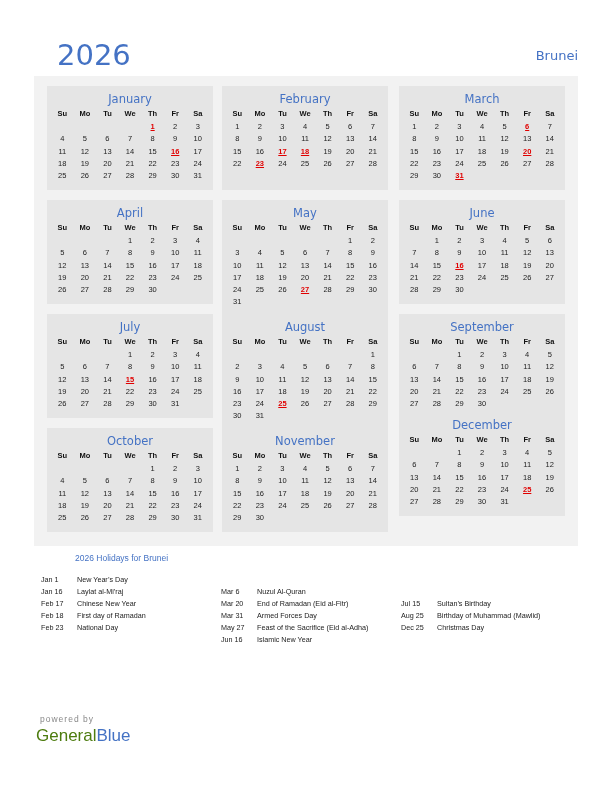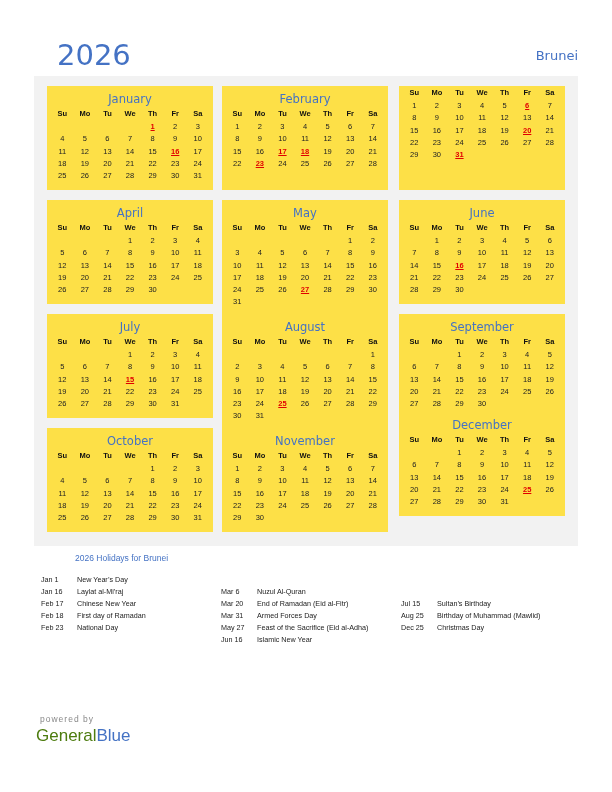--- a/index.html
+++ b/index.html
@@ -1,20 +1,20 @@
 <!DOCTYPE html>
 <html><head>
 <meta charset="utf-8">
 <style>
   * { box-sizing: border-box; margin: 0; padding: 0; }
   body { width: 612px; height: 792px; background: #ffffff; font-family: "Liberation Sans", sans-serif; position: relative; overflow: hidden; }
   .year { position: absolute; left: 57px; top: 38px; font-size: 29px; color: #4472c4; font-family: "DejaVu Sans", sans-serif; text-align: right; }
   .country { position: absolute; right: 34px; top: 48px; font-size: 13px; color: #4472c4; font-family: "DejaVu Sans", sans-serif; }
   .grid-bg { position: absolute; left: 34px; top: 76px; width: 544px; height: 470px; background: #f2f2f2; }
-  .month { position: absolute; background: #fde047; width: 166px; height: 104px; }
+  .month { position: absolute; background: #e5e5e5; width: 166px; height: 104px; }
   .month-title { text-align: center; font-size: 11.5px; color: #4472c4; height: 15px; line-height: 15px; margin-top: 6px; font-family: "DejaVu Sans", sans-serif; }
   .dow-row, .week-row { display: flex; padding: 0 4px; }
   .dow { width: 22.6px; text-align: center; font-size: 7.5px; font-weight: bold; color: #111; height: 14px; line-height: 14px; }
   .day { width: 22.6px; text-align: center; font-size: 7.5px; color: #222; height: 12.3px; line-height: 12.3px; }
   .day.holiday { color: #e00000; font-weight: bold; text-decoration: underline; }
   .holidays-title { position: absolute; left: 35px; top: 553px; font-size: 8.5px; color: #4472c4; margin-left: 40px; }
   .hcol { position: absolute; font-size: 7.2px; color: #222; }
   .hitem { display: flex; height: 12px; line-height: 12px; }
   .hdate { width: 36px; }
   .powered { position: absolute; left: 40px; top: 714px; font-size: 8.5px; color: #888; letter-spacing: 1px; }
@@ -129,20 +129,21 @@
         <div class="day">22</div>
         <div class="day holiday">23</div>
         <div class="day">24</div>
         <div class="day">25</div>
         <div class="day">26</div>
         <div class="day">27</div>
         <div class="day">28</div>
       </div>
     </div>
     <div class="month" style="left: 399px; top: 86px; height: 104px;">
+      <div class="month-title">March</div>
       <div class="dow-row">
         <div class="dow">Su</div>
         <div class="dow">Mo</div>
         <div class="dow">Tu</div>
         <div class="dow">We</div>
         <div class="dow">Th</div>
         <div class="dow">Fr</div>
         <div class="dow">Sa</div>
       </div>
       <div class="week-row">

